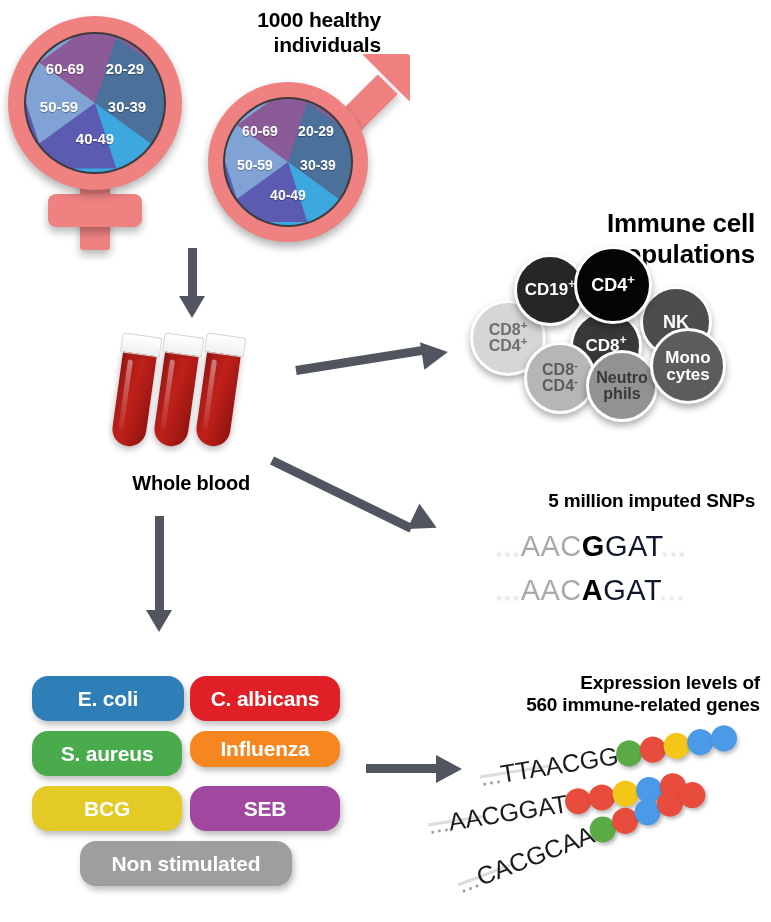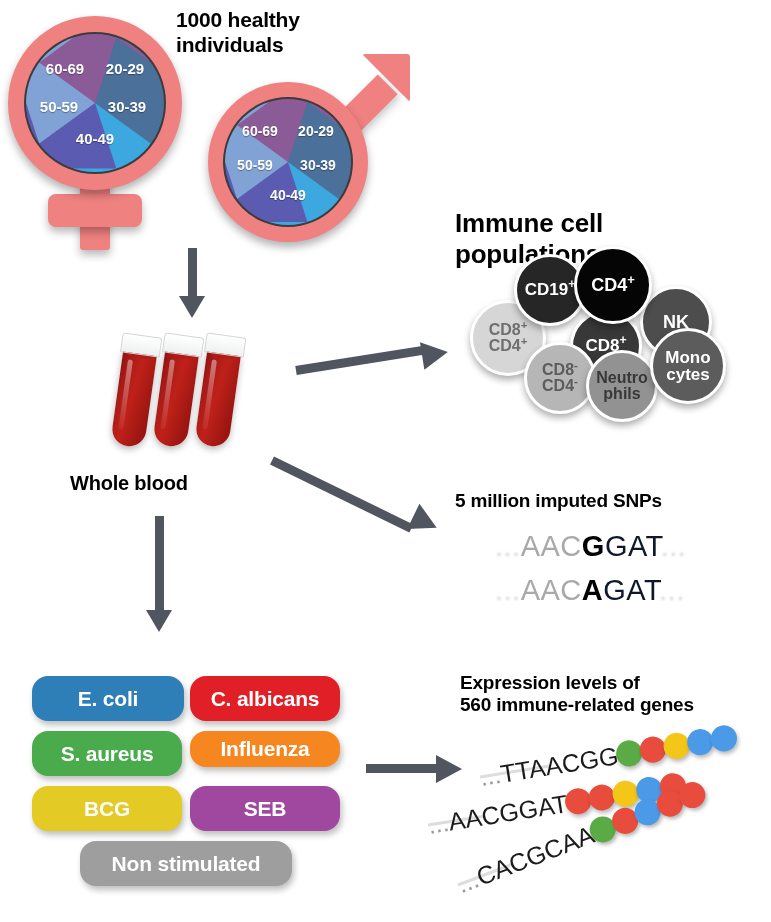--- a/index.html
+++ b/index.html
@@ -12,21 +12,21 @@
     overflow: hidden;
     font-family: "Liberation Sans", sans-serif;
     -webkit-font-smoothing: antialiased;
   }
   .abs { position: absolute; }
 
   
   .heading {
     font-weight: bold;
     color: #000;
-    text-align: left;
+    text-align: right;
     line-height: 1.18;
     letter-spacing: -0.2px;
   }
   #title-1000 { left: 176px; top: 8px; width: 205px; font-size: 21px; }
   #title-immune { left: 455px; top: 208px; width: 300px; font-size: 26px; }
   #title-snps  { left: 455px; top: 490px; width: 300px; font-size: 19px; }
   #title-expr  { left: 460px; top: 672px; width: 300px; font-size: 19px; }
   #label-whole-blood { left: 70px; top: 472px; width: 180px; font-size: 20px; }
 
   

